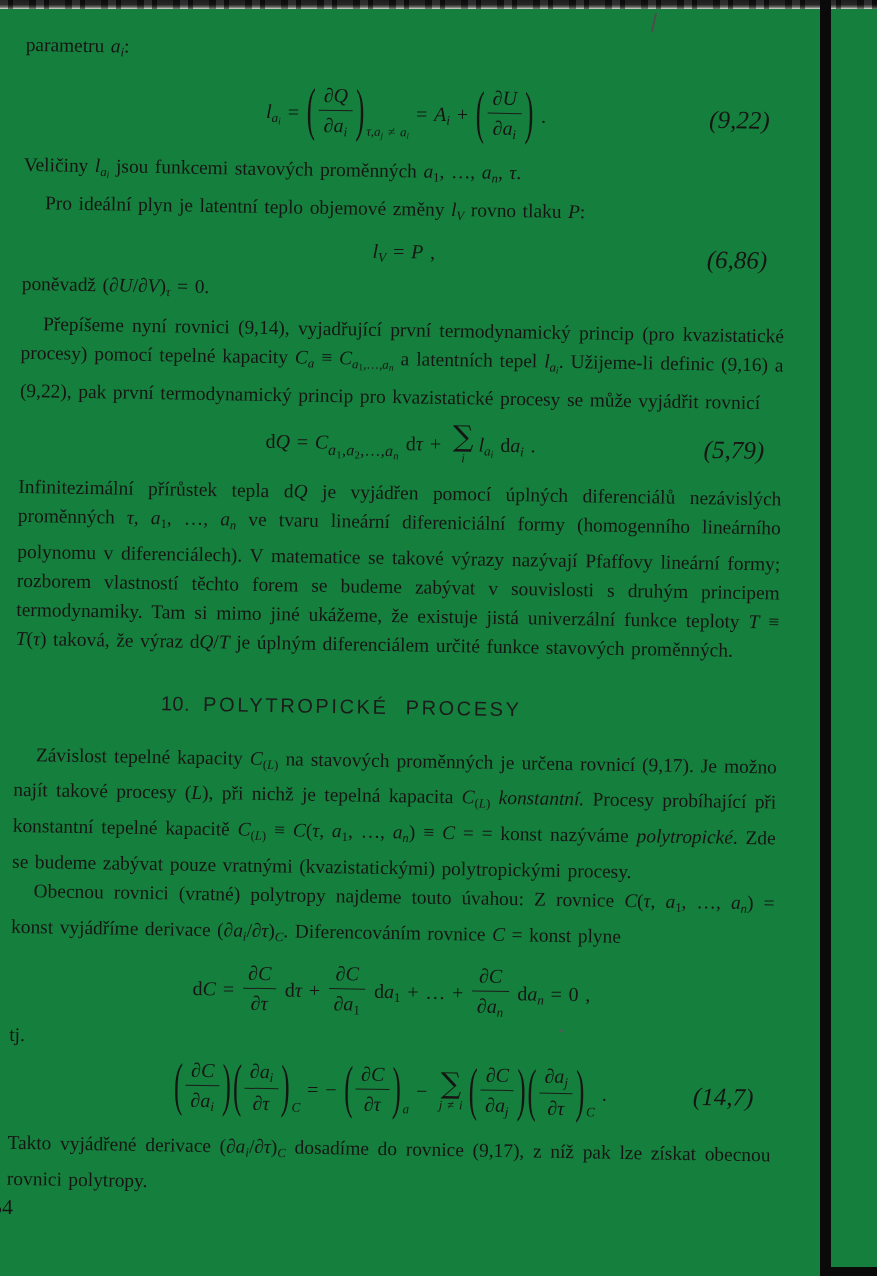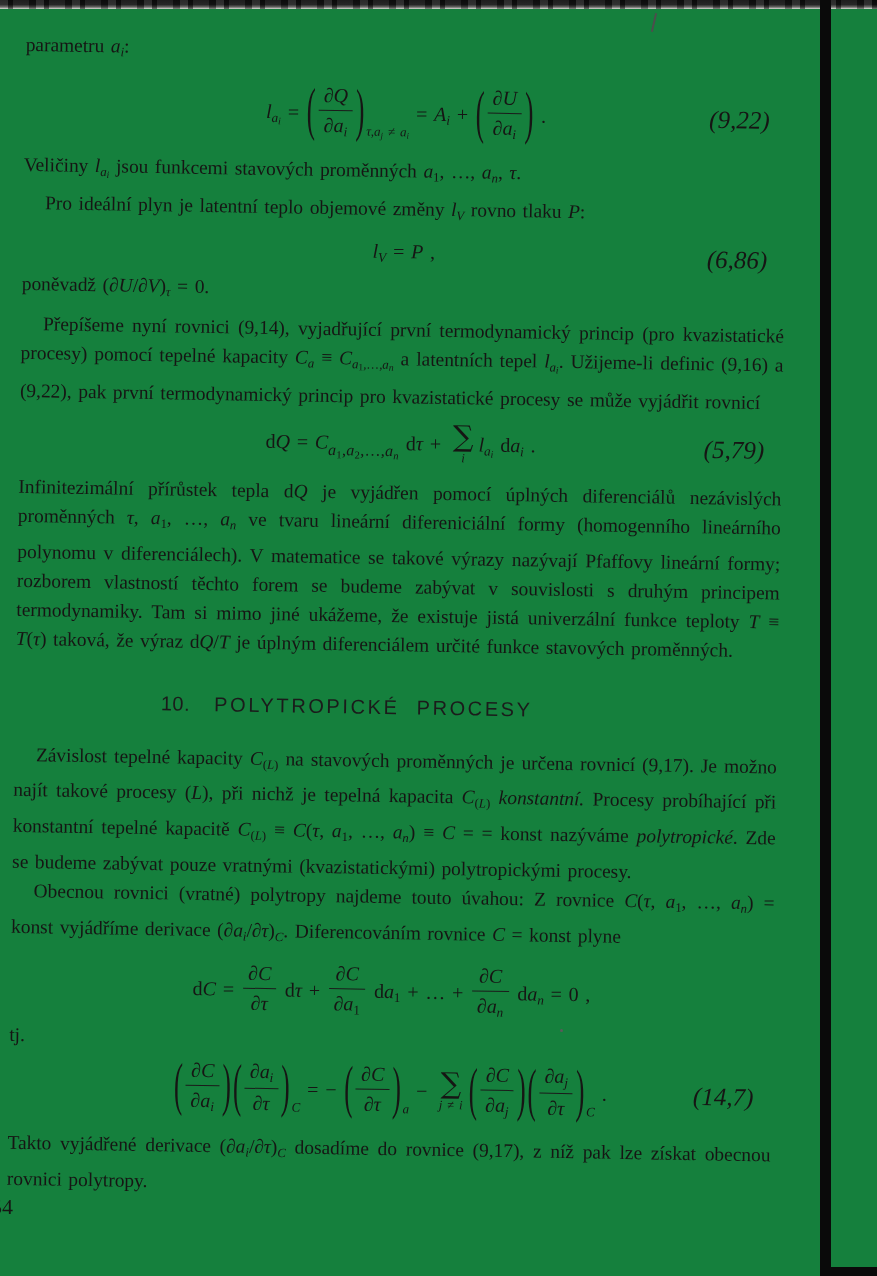--- a/index.html
+++ b/index.html
@@ -54,21 +54,21 @@
   .sum{display:inline-flex;flex-direction:column;align-items:center;vertical-align:middle;position:relative;top:-3px;line-height:1;margin:0 5px;}
   .sum-sym{font-size:29px;font-family:"DejaVu Serif","DejaVu Sans",serif;}
   .sum-sub{font-size:12.5px;margin-top:1px;}
 
   
   .heading{
     margin:34px 0 24px 146px;text-align:left;
     font-family:"Liberation Sans","DejaVu Sans",sans-serif;
     font-size:20px;letter-spacing:2.6px;word-spacing:9px;color:#1b1b1b;
   }
-  .hnum{letter-spacing:.5px;margin-right:24px;}
+  .hnum{letter-spacing:.5px;margin-right:13px;}
 
   
   .pagenum{position:absolute;left:-9px;top:1194px;font-size:22px;z-index:3;}
 </style>
 </head>
 <body>
 
 <div class="page">
 
   <div class="content">

